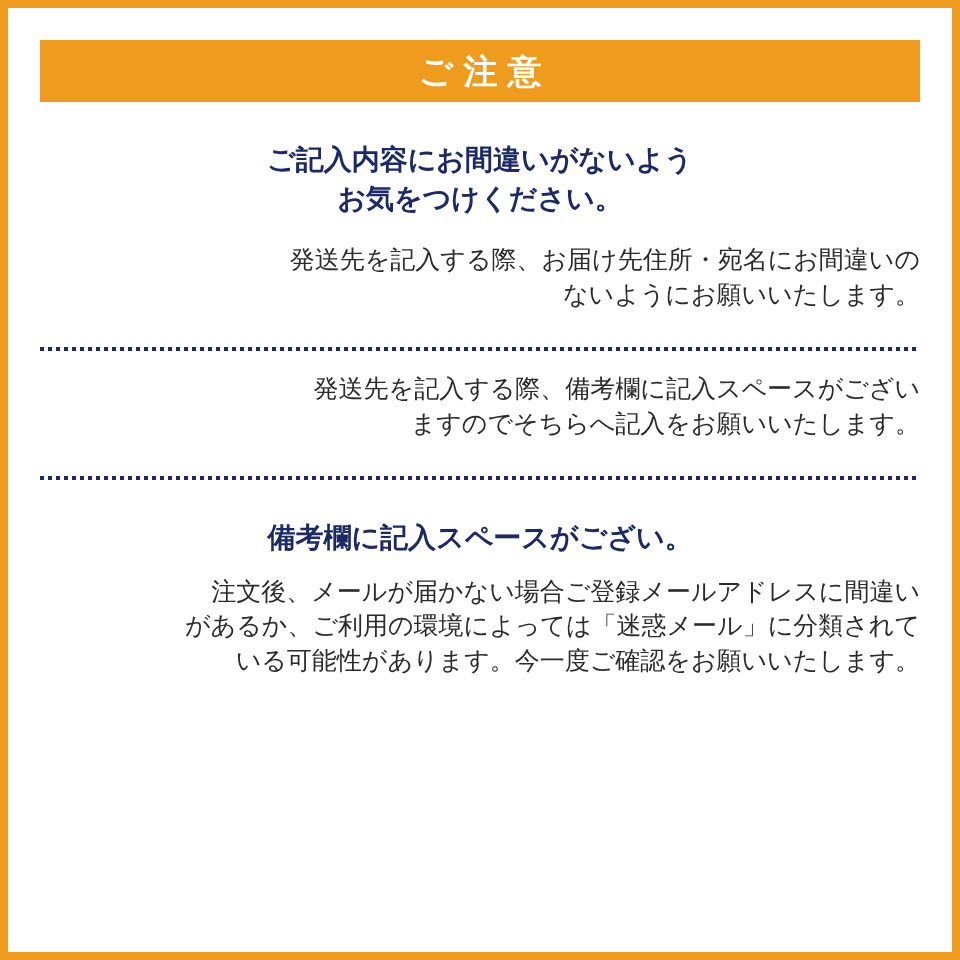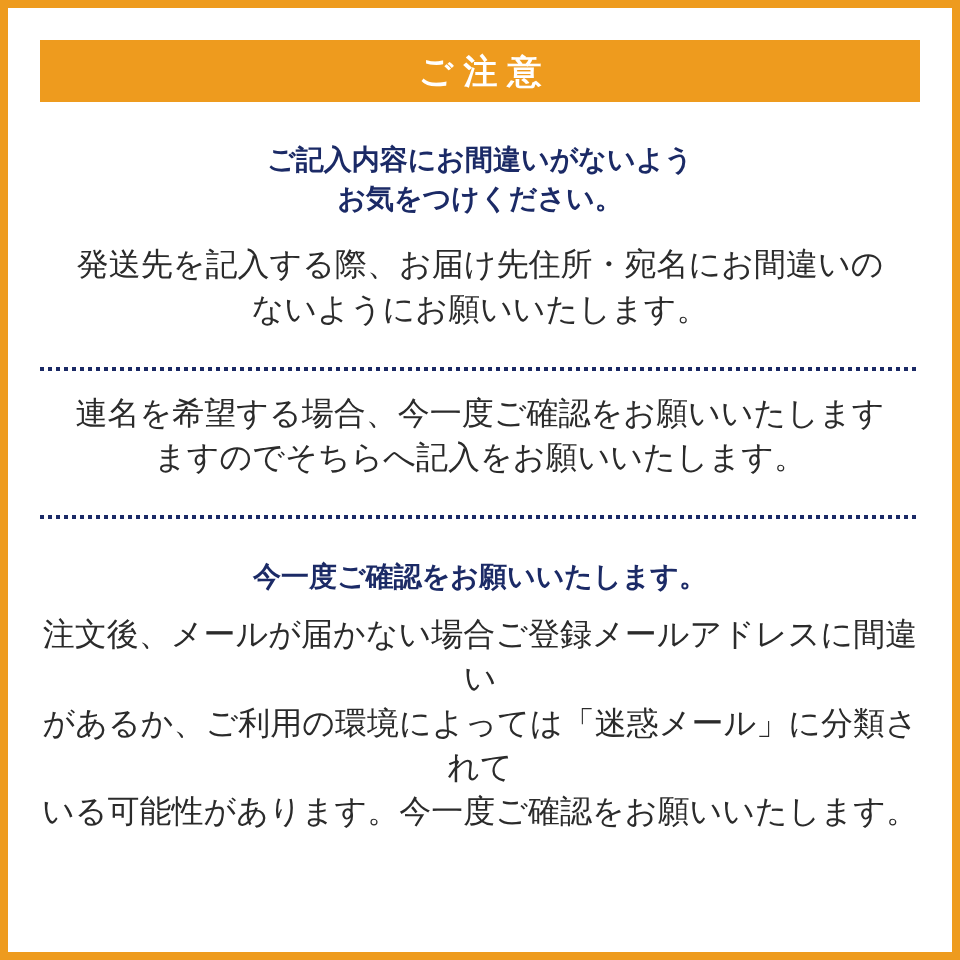--- a/index.html
+++ b/index.html
@@ -42,23 +42,23 @@
   .section-heading {
     color: var(--navy);
     font-size: 28px;
     font-weight: 700;
     text-align: center;
     line-height: 1.4;
     white-space: pre-line;
   }
   .section-body {
     color: var(--body-text);
-    font-size: 32px;
+    font-size: 25px;
     font-weight: 400;
-    text-align: center;
+    text-align: right;
     line-height: 1.38;
     white-space: pre-line;
   }
   .sec-1 .section-heading { margin-top: 38px; }
   .sec-1 .section-body    { margin-top: 24px; }
   .sec-2 .section-heading { margin-top: 44px; }
   .sec-2 .section-body    { margin-top: 20px; }
   .sec-3 .section-heading { margin-top: 38px; }
   .sec-3 .section-body    { margin-top: 16px; }
   .divider {
@@ -86,27 +86,27 @@
     <section class="sec-1">
       <h2 class="section-heading">ご記入内容にお間違いがないよう
 お気をつけください。</h2>
       <p class="section-body">発送先を記入する際、お届け先住所・宛名にお間違いの
 ないようにお願いいたします。</p>
     </section>
 
     <div class="divider"></div>
 
     <section class="sec-2">
-      <p class="section-body">連名を希望する場合、今一度ご確認をお願いいたします
+      <p class="section-body">発送先を記入する際、備考欄に記入スペースがござい
 ますのでそちらへ記入をお願いいたします。</p>
     </section>
 
     <div class="divider"></div>
 
     <section class="sec-3">
-      <h2 class="section-heading">今一度ご確認をお願いいたします。</h2>
+      <h2 class="section-heading">備考欄に記入スペースがござい。</h2>
       <p class="section-body">注文後、メールが届かない場合ご登録メールアドレスに間違い
 があるか、ご利用の環境によっては「迷惑メール」に分類されて
 いる可能性があります。今一度ご確認をお願いいたします。</p>
     </section>
 
   </div>
 </div>
 
 </body></html>

